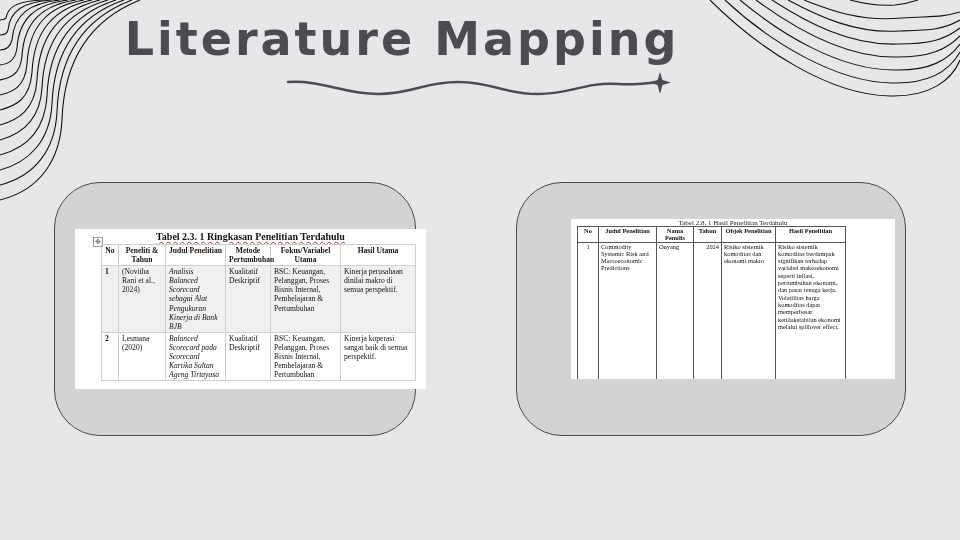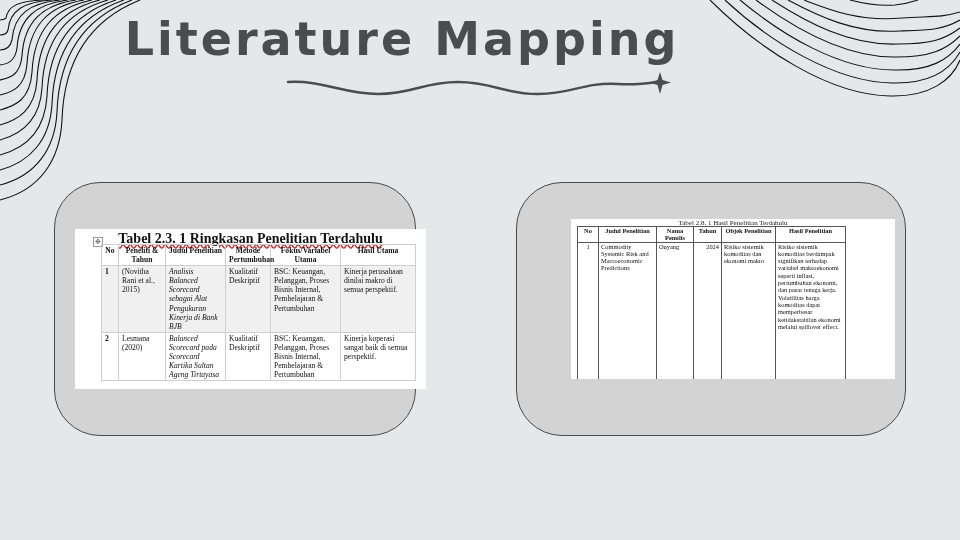--- a/index.html
+++ b/index.html
@@ -81,21 +81,21 @@
       text-align: center;
       color: #666;
       background: #fff;
     }
     .caption-left {
       position: absolute;
       left: 0;
       top: 2px;
       width: 100%;
       text-align: center;
-      font-size: 14px;
+      font-size: 10px;
       font-weight: bold;
       text-decoration: underline;
       text-decoration-color: #c03030;
       text-decoration-style: wavy;
     }
     .caption-right {
       position: absolute;
       left: 0;
       top: 0;
       width: 100%;
@@ -209,21 +209,21 @@
           <th>Peneliti &amp; Tahun</th>
           <th>Judul Penelitian</th>
           <th>Metode Pertumbuhan</th>
           <th>Fokus/Variabel Utama</th>
           <th>Hasil Utama</th>
         </tr>
       </thead>
       <tbody>
         <tr class="shaded">
           <td class="no">1</td>
-          <td>(Novitha Rani et al., 2015)</td>
+          <td>(Novitha Rani et al., 2024)</td>
           <td class="italic">Analisis Balanced Scorecard sebagai Alat Pengukuran Kinerja di Bank BJB</td>
           <td>Kualitatif Deskriptif</td>
           <td>BSC: Keuangan, Pelanggan, Proses Bisnis Internal, Pembelajaran &amp; Pertumbuhan</td>
           <td>Kinerja perusahaan dinilai makro di semua perspektif.</td>
         </tr>
         <tr>
           <td class="no">2</td>
           <td>Lesmana (2020)</td>
           <td class="italic">Balanced Scorecard pada Scorecard Kartika Sultan Ageng Tirtayasa</td>
           <td>Kualitatif Deskriptif</td>

